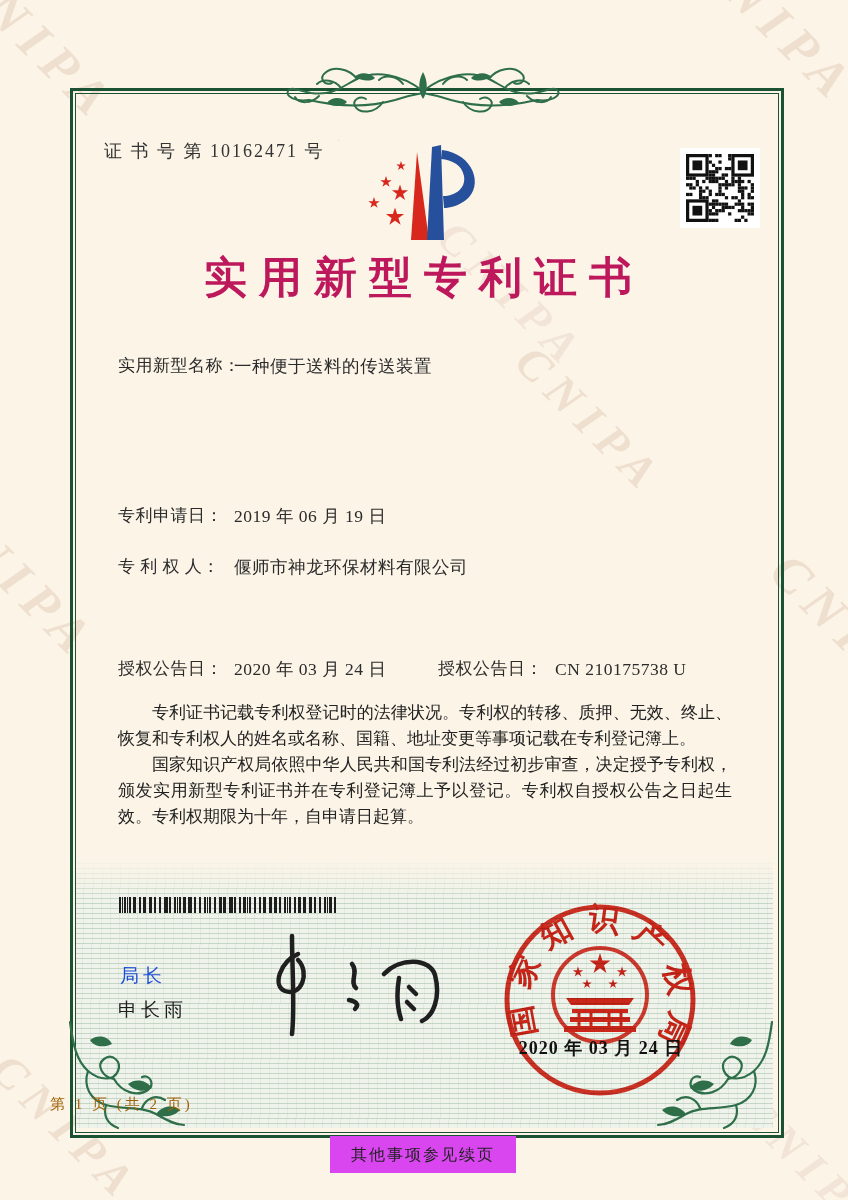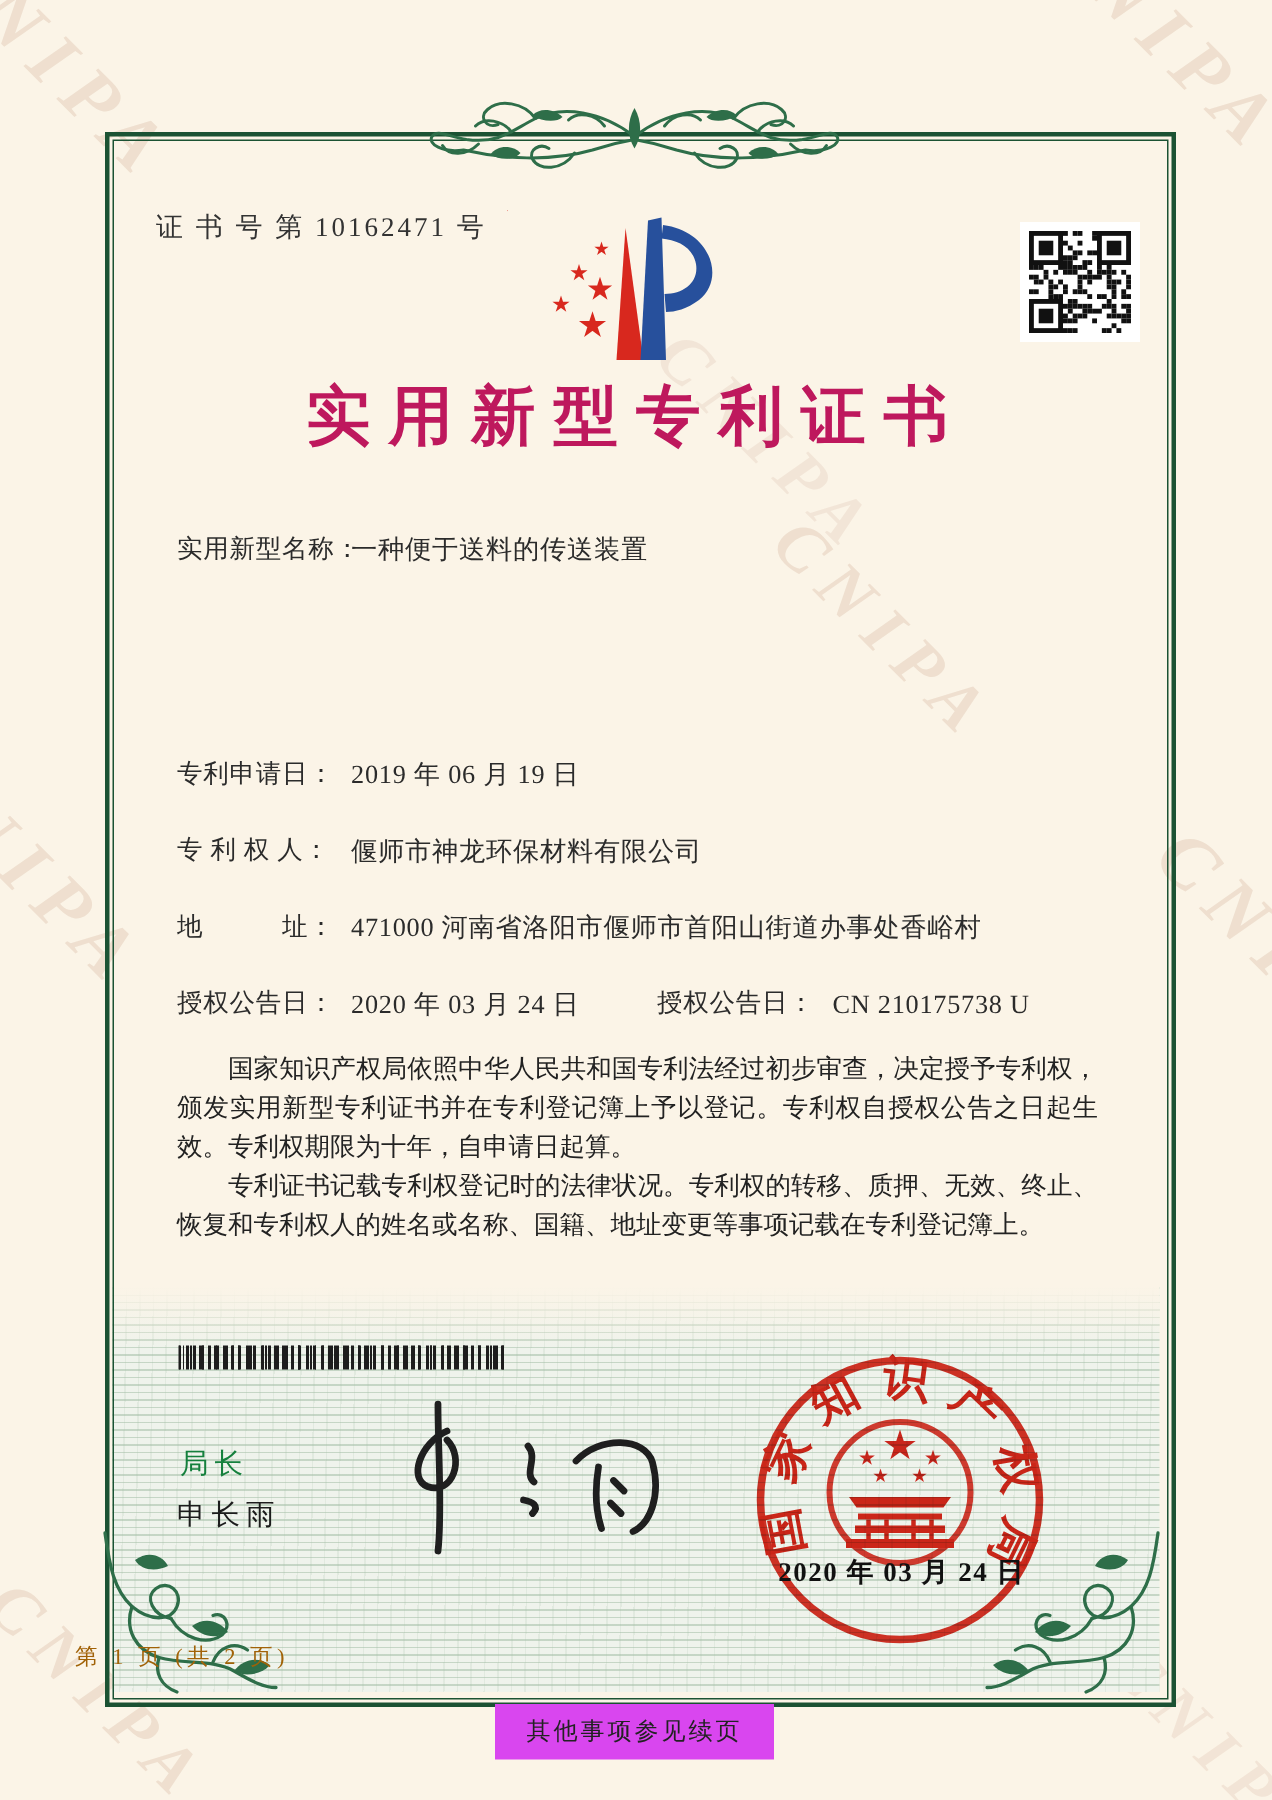--- a/index.html
+++ b/index.html
@@ -57,21 +57,21 @@
   
   .barcode{
     position:absolute;left:119px;top:897px;width:219px;height:16px;
     background-image:
       repeating-linear-gradient(90deg,#1d1d1d 0 2px,rgba(0,0,0,0) 2px 5px),
       repeating-linear-gradient(90deg,#1d1d1d 0 1px,rgba(0,0,0,0) 1px 8px),
       repeating-linear-gradient(90deg,rgba(0,0,0,0) 0 3px,#1d1d1d 3px 4px,rgba(0,0,0,0) 4px 11px);
   }
   
   .sig-title{position:absolute;left:120px;top:963px;font-size:19px;letter-spacing:4px;
-    font-family:Liberation Mono, monospace;color:#15803d;}
+    font-family:Liberation Mono, monospace;color:#1d4ed8;}
   .sig-name{position:absolute;left:118px;top:997px;font-size:19px;letter-spacing:4px;
     font-family:"Liberation Sans","DejaVu Sans",sans-serif;color:#1c1c1c;}
   .sig-hand{position:absolute;left:252px;top:928px;}
   
   .seal{position:absolute;left:500px;top:900px;width:200px;height:200px;mix-blend-mode:multiply;}
   .seal-date{
     position:absolute;left:505px;top:1036px;width:192px;text-align:center;
     font-size:18px;letter-spacing:1px;color:#111;font-weight:bold;
   }
   
@@ -309,34 +309,30 @@
     <span class="val">一种便于送料的传送装置</span>
   </div>
   <div class="field-row" style="top:504px;">
     <span class="lbl">专利申请日：</span>
     <span class="val">2019 年 06 月 19 日</span>
   </div>
   <div class="field-row" style="top:555px;">
     <span class="lbl">专 利 权 人：</span>
     <span class="val">偃师市神龙环保材料有限公司</span>
   </div>
-  <div class="field-row" style="top:606px;">
-    <span class="lbl">地　　　址：</span>
-    <span class="val">471000 河南省洛阳市偃师市首阳山街道办事处香峪村</span>
-  </div>
   <div class="field-row" style="top:657px;">
     <span class="lbl">授权公告日：</span>
     <span class="val">2020 年 03 月 24 日</span>
     <span class="lbl2">授权公告日：</span>
     <span class="val2">CN 210175738 U</span>
   </div>
 
   <div class="body-text">
+    <p>专利证书记载专利权登记时的法律状况。专利权的转移、质押、无效、终止、恢复和专利权人的姓名或名称、国籍、地址变更等事项记载在专利登记簿上。</p>
     <p>国家知识产权局依照中华人民共和国专利法经过初步审查，决定授予专利权，颁发实用新型专利证书并在专利登记簿上予以登记。专利权自授权公告之日起生效。专利权期限为十年，自申请日起算。</p>
-    <p>专利证书记载专利权登记时的法律状况。专利权的转移、质押、无效、终止、恢复和专利权人的姓名或名称、国籍、地址变更等事项记载在专利登记簿上。</p>
   </div>
 
   <div class="barcode"></div>
 
   <div class="sig-title">局长</div>
   <div class="sig-name">申长雨</div>
   <svg class="sig-hand" width="200" height="115" viewBox="0 0 200 115" fill="none" stroke="#1f1f1f" stroke-width="4.5" stroke-linecap="round">
     <path d="M46,26 C28,34 20,58 33,63 C50,69 58,44 46,32"></path>
     <path d="M40,8 C40,40 43,80 40,106"></path>
     <path d="M100,36 C107,44 97,54 104,60"></path>

